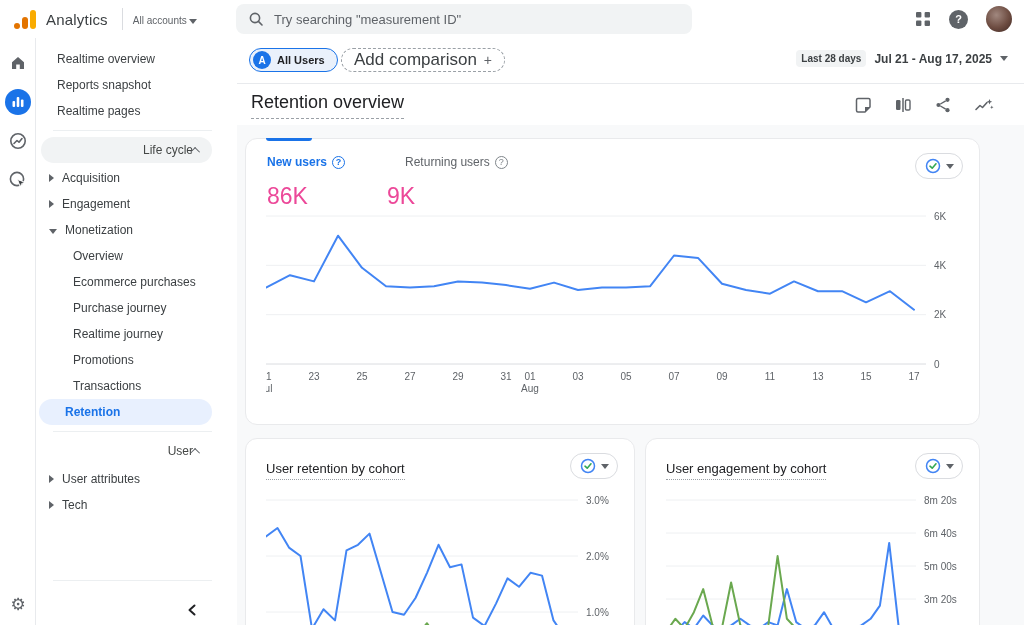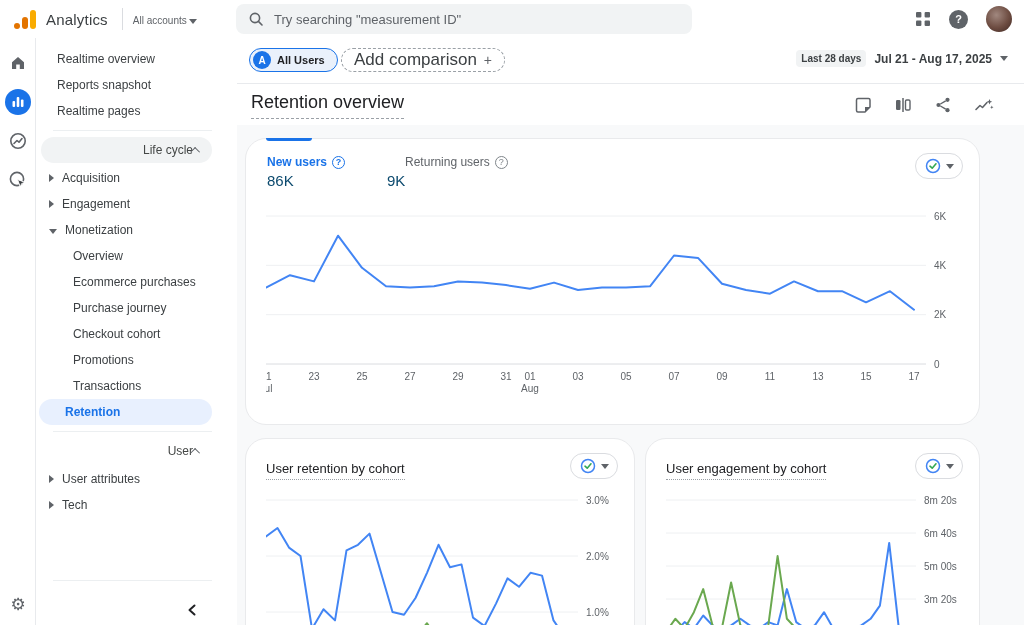--- a/index.html
+++ b/index.html
@@ -75,28 +75,28 @@
   .date-preset { background:#f1f3f4; border-radius:4px; font-size:10px; color:#3c4043; font-weight:bold; padding:3px 5px; }
   .date-range { font-size:12px; font-weight:bold; color:#3c4043; }
 
   .title-row { position:absolute; top:46px; left:0; right:0; height:41px; }
   .page-title { position:absolute; left:14px; top:8px; font-size:18px; color:#202124; border-bottom:1px dashed #9aa0a6; padding-bottom:5px; }
   .title-actions { position:absolute; right:30px; top:12px; display:flex; gap:22px; align-items:center; }
   .title-actions .act { cursor:pointer; }
 
   .content { position:absolute; top:87px; left:0; right:0; bottom:-100px; background:#f8f9fa; }
 
-  .card { position:absolute; background:#fff; border:1px solid #e9eaec; border-radius:21px; }
+  .card { position:absolute; background:#fff; border:1px solid #e9eaec; border-radius:12px; }
   .card-main { left:8px; top:13px; width:735px; height:287px; }
   .tab-indicator { position:absolute; top:-1px; left:20px; width:46px; height:3px; background:#1a73e8; border-radius:0 0 3px 3px; }
   .metrics { position:absolute; top:16px; left:21px; display:flex; gap:42px; }
   .metric .m-label { font-size:12px; display:flex; align-items:center; gap:5px; }
   .metric.primary .m-label { color:#1a73e8; font-weight:bold; }
   .metric.secondary .m-label { color:#5f6368;margin-left:18px; }
-  .metric .m-value { font-size:15px; color:#0c4a6e; margin-top:3px; }
+  .metric .m-value { font-size:23px; color:#ec4899; margin-top:14px; }
   .info-dot { width:13px; height:13px; border-radius:50%; border:1px solid #80868b; color:#80868b; font-size:9px; display:inline-flex; align-items:center; justify-content:center; }
   .ok-pill { position:absolute; right:16px; top:14px; width:48px; height:26px; border:1px solid #dadce0; border-radius:14px; background:#fff; display:flex; align-items:center; justify-content:center; gap:5px; cursor:pointer; }
 
   .chart-wrap-main { position:absolute; left:20px; top:72px; }
   .card-cohort-left { left:8px; top:313px; width:390px; height:300px; }
   .card-cohort-right { left:408px; top:313px; width:335px; height:300px; }
   .cohort-title { position:absolute; left:20px; top:22px; font-size:13px; color:#202124; border-bottom:1px dotted #9aa0a6; padding-bottom:3px; }
   .chart-wrap-cohort { position:absolute; left:20px; top:56px; }
 </style>
 </head>
@@ -202,21 +202,21 @@
   <div class="sub-item">
       <span>Overview</span>
     </div>
   <div class="sub-item">
       <span>Ecommerce purchases</span>
     </div>
   <div class="sub-item">
       <span>Purchase journey</span>
     </div>
   <div class="sub-item">
-      <span>Checkout cohort</span>
+      <span>Realtime journey</span>
     </div>
   <div class="sub-item">
       <span>Promotions</span>
     </div>
   <div class="sub-item">
       <span>Transactions</span>
     </div>
   <div class="sub-item selected">
       <span>Retention</span>
     </div>

